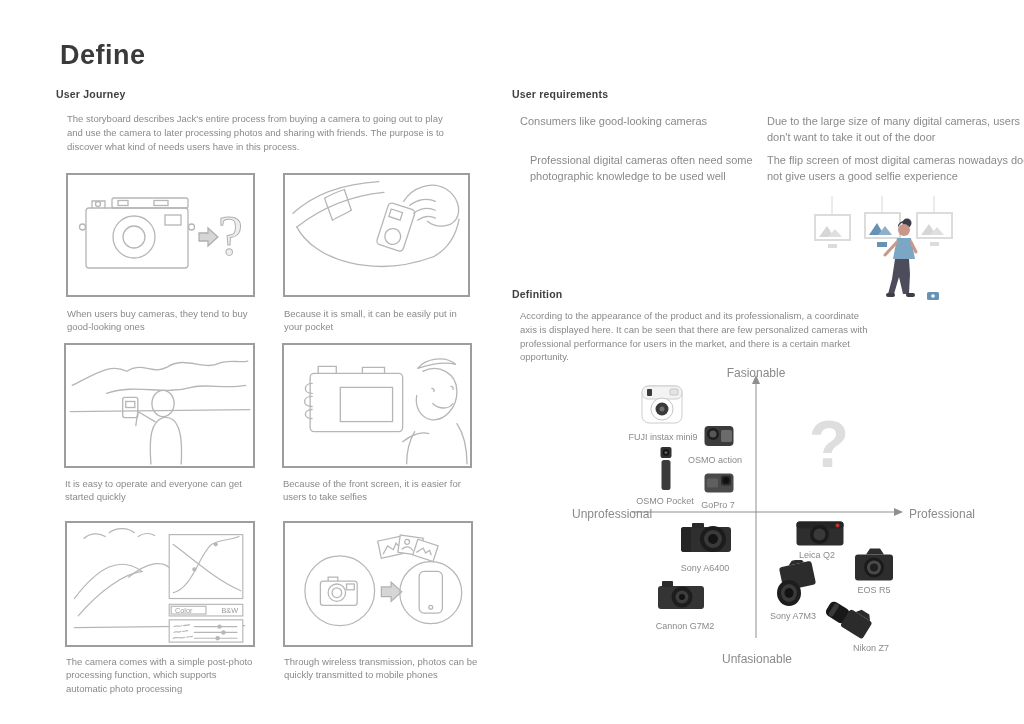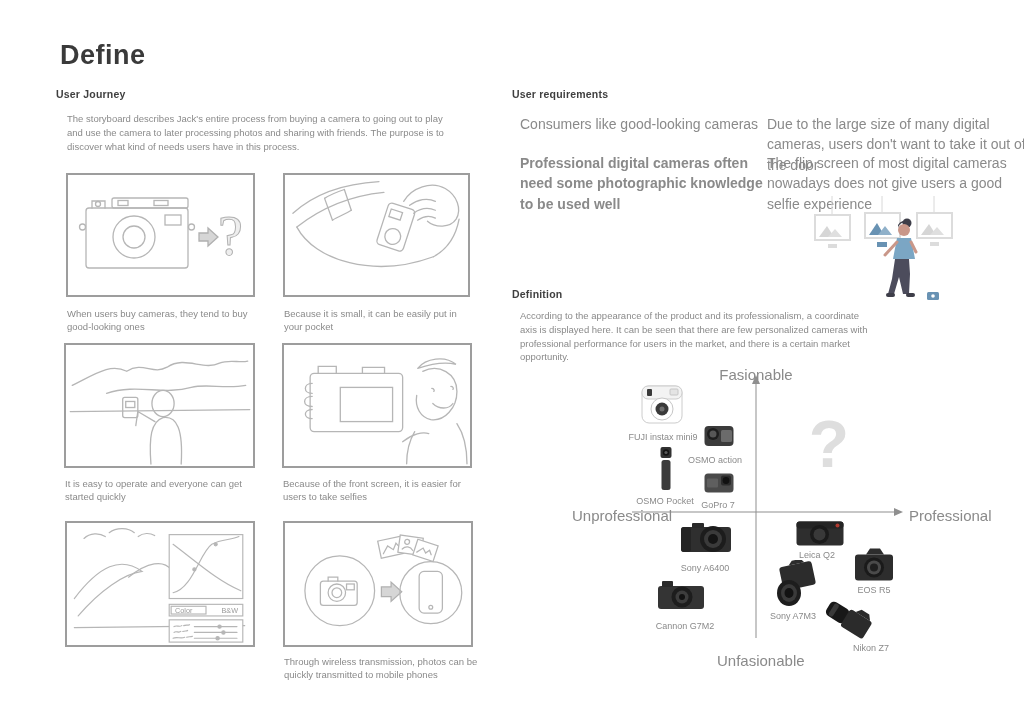--- a/index.html
+++ b/index.html
@@ -6,26 +6,26 @@
   .page{position:relative;width:1024px;height:724px;background:#fff;overflow:hidden;
         font-family:"Liberation Sans",sans-serif;margin-left:32px;}
   .abs{position:absolute;}
   .h-title{font-size:27px;font-weight:bold;color:#3a3a3a;letter-spacing:.5px;}
   .h-section{font-size:10.5px;font-weight:bold;color:#3f3f3f;letter-spacing:.2px;}
   .body-text{font-size:9.5px;color:#8a8a8a;line-height:1.45;}
   .panel{position:absolute;border:2px solid #9d9d9d;background:#fff;box-sizing:border-box;}
   .caption{position:absolute;font-size:9.5px;color:#8a8a8a;line-height:1.4;}
   .sketch{width:100%;height:100%;display:block;}
   .chart{position:absolute;left:540px;top:362px;width:470px;height:306px;}
-  .axis-label{position:absolute;font-size:15px;color:#8a8a8a;white-space:nowrap;}
+  .axis-label{position:absolute;font-size:12px;color:#8a8a8a;white-space:nowrap;}
   .prod{position:absolute;transform:translate(-50%,-50%);}
   .prod-label{position:absolute;transform:translate(-50%,-50%);font-size:9px;color:#8a8a8a;white-space:nowrap;}
   .qmark{position:absolute;transform:translate(-50%,-50%);font-size:66px;font-weight:bold;color:#dedede;
          font-family:"Liberation Sans",sans-serif;}
-  .req-item{position:absolute;font-size:14px;color:#8a8a8a;line-height:1.45;}
+  .req-item{position:absolute;font-size:11px;color:#8a8a8a;line-height:1.45;}
 </style>
 </head>
 <body>
 
 <div class="page">
 
   <div class="abs h-title" style="left:28px;top:40px;">Define</div>
 
   <div class="abs h-section" style="left:24px;top:88px;">User Journey</div>
   <div class="abs body-text" style="left:35px;top:112px;width:392px;">The storyboard describes Jack's entire process from buying a camera to going out to play and use the camera to later processing photos and sharing with friends. The purpose is to discover what kind of needs users have in this process.</div>
@@ -157,26 +157,27 @@
             <rect x="130" y="20" width="22" height="17" fill="#fff"></rect>
             <path d="M133 33 l5-6 4 4 3-4 3 4"></path>
           </g>
         <circle cx="147" cy="72" r="32"></circle>
         <rect x="135" y="50" width="24" height="43" rx="5"></rect>
         <circle cx="147" cy="87" r="2"></circle>
       </g>
     </svg>
   </div>
 
+  <div class="caption" style="left:34px;top:655px;width:190px;">The camera comes with a simple post-photo processing function, which supports automatic photo processing</div>
   <div class="caption" style="left:252px;top:655px;width:196px;">Through wireless transmission, photos can be quickly transmitted to mobile phones</div>
 
   <div class="abs h-section" style="left:480px;top:88px;">User requirements</div>
 
   <div class="req-item" style="left:488px;top:114px;width:240px;">Consumers like good-looking cameras</div>
-  <div class="req-item" style="left:488px;top:153px;width:245px;font-weight:bold;">Professional digital cameras often need some photographic knowledge to be used well</div>
+  <div class="req-item" style="left:498px;top:153px;width:245px;">Professional digital cameras often need some photographic knowledge to be used well</div>
   <div class="req-item" style="left:735px;top:114px;width:265px;">Due to the large size of many digital cameras, users don't want to take it out of the door</div>
   <div class="req-item" style="left:735px;top:153px;width:270px;">The flip screen of most digital cameras nowadays does not give users a good selfie experience</div>
 
   <div class="abs" style="left:775px;top:196px;width:175px;height:115px;">
     <svg width="175" height="115" viewBox="0 0 175 115">
       <g stroke="#d8d8d8" stroke-width="1">
         <line x1="25" y1="0" x2="25" y2="19"></line>
         <line x1="75" y1="0" x2="75" y2="17"></line>
         <line x1="127" y1="0" x2="127" y2="17"></line>
       </g>

